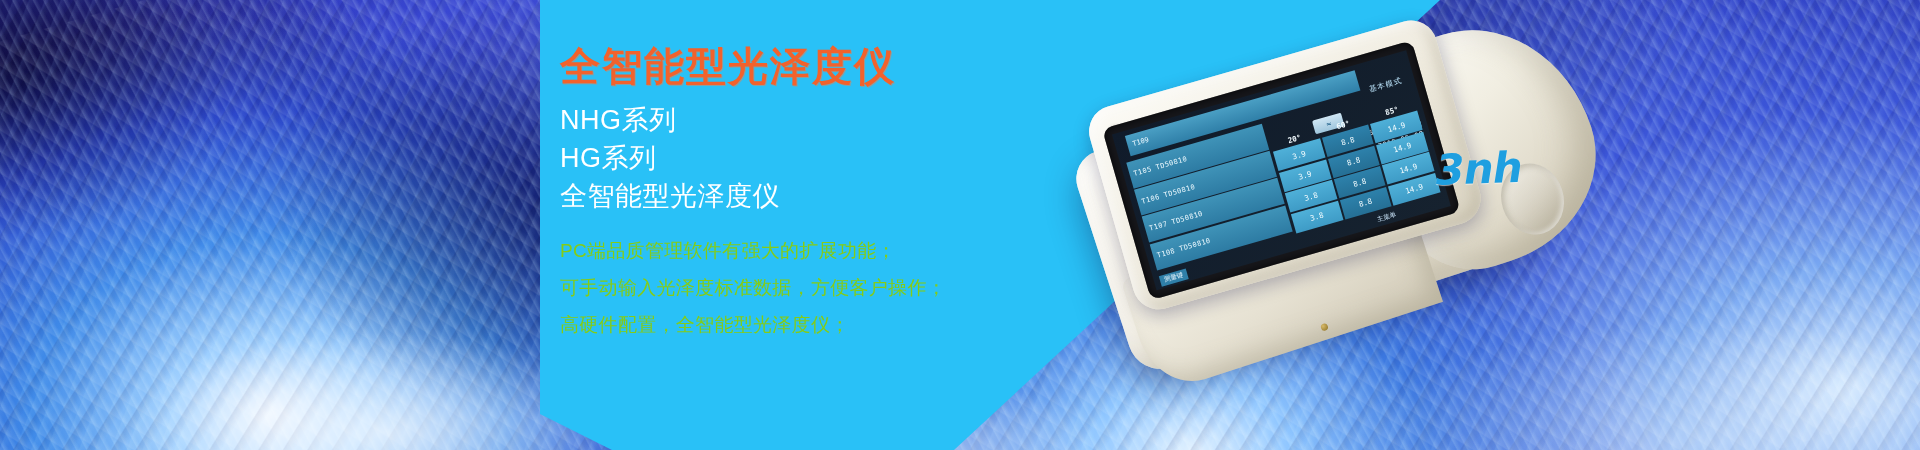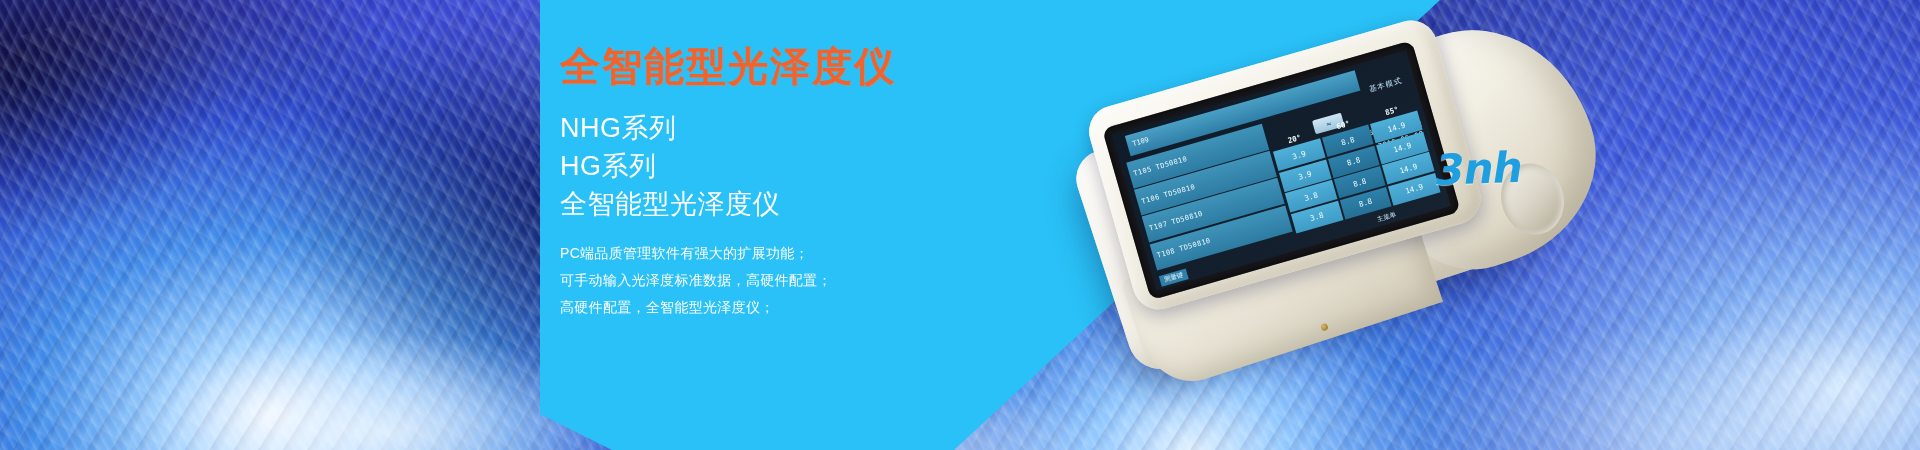--- a/index.html
+++ b/index.html
@@ -99,32 +99,32 @@
   .headline{
     font-size:40px;
     font-weight:bold;
     letter-spacing:2px;
     color:#f2622c;
     line-height:1.12;
     text-shadow:1px 1px 0 rgba(255,120,60,.45);
     white-space:nowrap;
   }
   .sub-list{
-    margin-top:20px;
+    margin-top:12px;
     color:#ffffff;
     font-size:27px;
     line-height:1.42;
     letter-spacing:.5px;
     white-space:nowrap;
   }
   .sub-list .row{ display:block; }
   .desc{
     margin-top:16px;
-    color:#ffffff;
-    font-size:14px;
+    color:#84cc16;
+    font-size:19px;
     line-height:1.95;
     letter-spacing:.3px;
     white-space:nowrap;
   }
   .desc .row{ display:block; }
 
   
   .device{
     position:absolute;
     left:1090px; top:10px;
@@ -302,21 +302,21 @@
 
   <div class="copy">
     <div class="headline">全智能型光泽度仪</div>
     <div class="sub-list">
       <span class="row">NHG系列</span>
       <span class="row">HG系列</span>
       <span class="row">全智能型光泽度仪</span>
     </div>
     <div class="desc">
       <span class="row">PC端品质管理软件有强大的扩展功能；</span>
-      <span class="row">可手动输入光泽度标准数据，高硬件配置；</span>
+      <span class="row">可手动输入光泽度标准数据，方便客户操作；</span>
       <span class="row">高硬件配置，全智能型光泽度仪；</span>
     </div>
   </div>
 
   <div class="device">
     <div class="body-shell"></div>
     <div class="body-nose"></div>
     <div class="body-grip"></div>
     <div class="grip-seam"></div>
     <div class="nose-dimple"></div>

